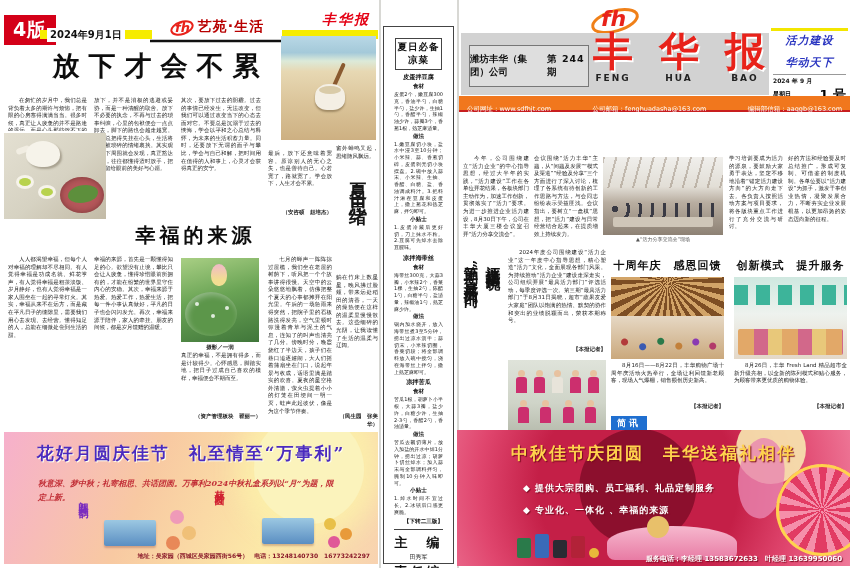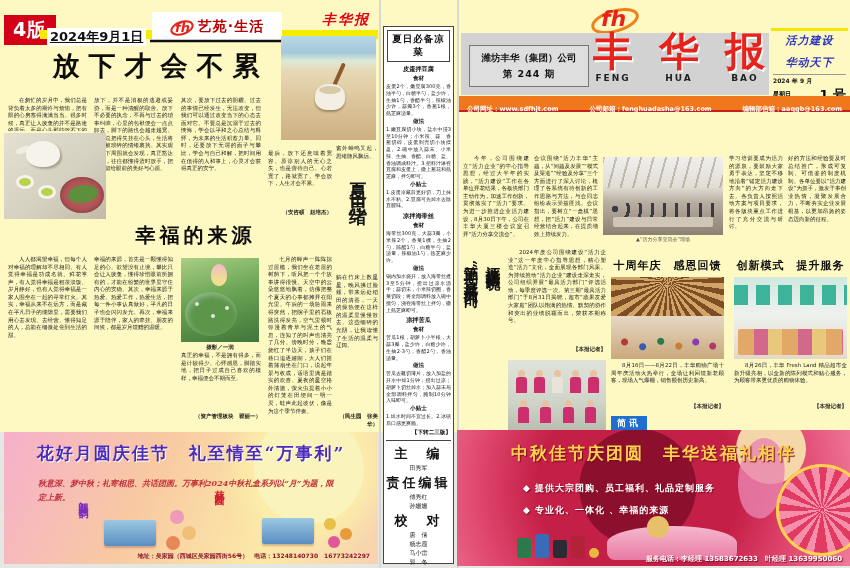--- a/index.html
+++ b/index.html
@@ -1,28 +1,28 @@
 <!DOCTYPE html>
 <html><head>
 <meta charset="utf-8">
 <style>
   html,body{margin:0;padding:0;background:#e6e6e3;font-family:"DejaVu Sans","Liberation Sans",sans-serif;}
   .spread{position:relative;width:850px;height:568px;background:#e6e6e3;overflow:hidden;}
   .abs{position:absolute;}
-  .page{position:absolute;top:0;height:432px;background:#fef9c3;}
+  .page{position:absolute;top:0;height:568px;background:#ffffff;}
   
   .c{font-size:5.5px;line-height:1.38;text-align:justify;color:#1c1c1c;overflow:hidden;}
   .ind{text-indent:2em;}
   .credit{display:block;text-align:right;font-weight:bold;margin-top:1px;}
   .serif{font-family:"DejaVu Serif","Liberation Serif",serif;}
   
   .badge4{left:4px;top:15px;width:52px;height:30px;background:#d40018;color:#fff;
           font-weight:bold;font-size:19px;display:flex;align-items:center;justify-content:center;letter-spacing:1px;}
   .ybar{left:40px;top:30px;width:338px;height:9px;background:#f6ec00;}
-  .ldate{left:47px;top:28px;background:#fff;padding:0 3px;font-size:13px;font-weight:bold;color:#111;text-decoration:underline;}
+  .ldate{left:47px;top:28px;background:#fff;padding:0 3px;font-size:10px;font-weight:bold;color:#111;}
   .lsection{left:152px;top:12px;width:130px;height:30px;background:#fff;display:flex;align-items:center;gap:4px;justify-content:center;}
   .lsection .txt{font-weight:bold;font-size:14px;color:#b80000;letter-spacing:1px;}
   .lpaper{left:322px;top:11px;font-weight:bold;font-style:italic;font-size:14px;color:#e40014;letter-spacing:2px;}
   .h1L{left:28px;top:48px;width:265px;text-align:center;font-size:27px;font-weight:bold;color:#0d0d0d;letter-spacing:9px;}
   .h2L{left:118px;top:222px;width:155px;text-align:center;font-size:20px;font-weight:bold;color:#0d0d0d;letter-spacing:4px;}
   
   .ph{overflow:hidden;}
   .ph-beach{left:281px;top:36px;width:95px;height:104px;
     background:linear-gradient(180deg,#b9d8e6 0%,#a4c9d9 16%,#dcead9 24%,#e7d8b3 34%,#dcc69c 62%,#cdb082 100%);}
   .cupbody{position:absolute;left:34px;top:48px;width:30px;height:26px;background:#f4efe4;border-radius:45% 45% 40% 40%;box-shadow:0 2px 2px rgba(90,70,40,.45);}
@@ -63,47 +63,47 @@
   .adL{left:4px;top:432px;width:374px;height:132px;background:linear-gradient(115deg,#f6b0cc 0%,#f8c9a2 38%,#fce9a8 72%,#f8d2b0 100%);overflow:hidden;}
   .moonL{position:absolute;right:14px;top:-18px;width:110px;height:110px;border-radius:50%;background:#fbf3bc;box-shadow:0 0 26px 16px rgba(252,240,170,.85);}
   .adL-title{position:absolute;left:0;top:10px;width:100%;text-align:center;font-size:17px;font-weight:bold;color:#4b2bbf;letter-spacing:2px;text-shadow:1px 1px 0 #ffe;}
   .adL-sub{position:absolute;left:34px;top:44px;width:300px;font-size:8px;line-height:1.8;color:#c23038;font-weight:bold;font-style:italic;}
   .vlabel{writing-mode:vertical-rl;font-weight:bold;font-size:10px;letter-spacing:2px;}
   .boxblue{position:absolute;width:52px;height:26px;background:linear-gradient(180deg,#9cc8e2 0%,#5a8ec2 100%);border-radius:2px;box-shadow:0 2px 2px rgba(120,60,60,.3);}
   .mc{position:absolute;border-radius:50%;}
   .adL-contact{position:absolute;right:8px;bottom:3px;font-size:6px;font-weight:bold;color:#8a1a2a;}
   
   .recipe{left:381px;width:77px;}
-  .rbox{position:absolute;left:2px;top:26px;width:71px;height:538px;border:1px solid #444;background:#fff;padding:2px;box-sizing:border-box;}
+  .rbox{position:absolute;left:2px;top:26px;width:71px;height:538px;border:1px solid #444;background:#fff;padding:10px;box-sizing:border-box;}
   .rtitle{border:1px solid #444;margin:1px;padding:2px 0;text-align:center;font-weight:bold;font-size:9.5px;color:#111;letter-spacing:1px;}
   .rname{text-align:center;font-weight:bold;font-size:6.2px;margin-top:3px;color:#111;}
   .rlab{text-align:center;font-weight:bold;font-size:5.6px;margin-top:1px;color:#111;}
   .rtext{font-size:5px;line-height:1.35;text-align:justify;color:#222;}
   .rcont{text-align:right;font-weight:bold;font-size:5.6px;margin-top:2px;}
   .staff{border-top:1px solid #444;margin-top:3px;padding-top:2px;text-align:center;}
   .staff .lab{font-weight:bold;font-size:13px;letter-spacing:3px;color:#111;margin-top:2px;}
   .staff .nm{font-size:6px;color:#222;line-height:1.5;}
   
   .pgR{left:459px;width:391px;}
   .graypan{left:2px;top:33px;width:308px;height:62px;background:#d2d2d2;}
   .compbox{position:absolute;left:8px;top:12px;width:118px;height:40px;border:1.5px solid #777;background:#dedede;
-           display:flex;flex-direction:column;align-items:center;justify-content:center;gap:3px;}
+           display:flex;flex-direction:row;align-items:center;justify-content:center;gap:3px;}
   .compbox .l1{font-size:9.5px;font-weight:bold;color:#111;}
   .compbox .l2{font-size:9.5px;font-weight:bold;color:#111;letter-spacing:1px;}
   .mchars{position:absolute;left:132px;top:-4px;width:172px;display:flex;justify-content:space-between;}
   .mchar{display:flex;flex-direction:column;align-items:center;}
   .mchar .ch{font-family:"DejaVu Serif","Liberation Serif",serif;font-size:40px;font-weight:bold;color:#e8221a;line-height:1.1;text-shadow:1.5px 1.5px 0 #fff;}
   .mchar .py{font-size:9px;font-weight:bold;color:#222;letter-spacing:2px;}
   .infopan{left:312px;top:28px;width:77px;height:66px;border-top:3px solid #f3e600;}
   .slogan{font-family:"DejaVu Serif","Liberation Serif",serif;font-style:italic;font-weight:bold;font-size:11px;color:#2a35c0;text-align:center;line-height:1.3;margin-top:3px;letter-spacing:1px;}
   .dline{border-top:1px solid #999;margin:3px 2px 0 2px;padding-top:2px;font-size:6px;font-weight:bold;color:#111;}
   .dayrow{display:flex;align-items:center;justify-content:space-between;padding:0 2px;}
   .dayno{font-size:13px;font-weight:bold;}
   .obar{left:0;top:96px;width:391px;height:16px;background:#f1771d;display:flex;align-items:center;justify-content:space-between;padding:0 8px;box-sizing:border-box;border-bottom:2px solid #c81e1e;}
-  .obar span{font-size:6.5px;font-weight:bold;color:#fff;margin-top:12px;}
+  .obar span{font-size:6.5px;font-weight:normal;color:#fff;margin-top:12px;}
   .h1R{left:0;top:118px;width:391px;text-align:center;font-size:22px;font-weight:bold;color:#d8261c;letter-spacing:1px;}
   .capR{font-size:5px;color:#555;text-align:center;margin-top:1px;}
   
   .vtit{display:flex;gap:3px;}
   .vtit span{writing-mode:vertical-rl;font-family:"DejaVu Serif","Liberation Serif",serif;font-weight:bold;font-size:14.5px;color:#111;letter-spacing:2px;}
   .blab{display:inline-block;background:#1f6fd0;color:#fff;font-weight:bold;font-size:9px;padding:1px 6px;letter-spacing:3px;}
   .btitle{font-size:11px;font-weight:bold;color:#111;text-align:center;letter-spacing:1px;}
   
   .adR{left:-2px;top:430px;width:393px;height:136px;background:radial-gradient(circle at 46% 42%,#8c0f2d 0 58px,#c41f47 59px 100px,#e0466e 160px,#ef7a9a 100%);overflow:hidden;}
   .adR-title{position:absolute;left:0;top:12px;width:100%;text-align:center;font-size:17px;font-weight:bold;color:#ffd34d;letter-spacing:2px;text-shadow:1px 1px 1px #7a0a20;}

